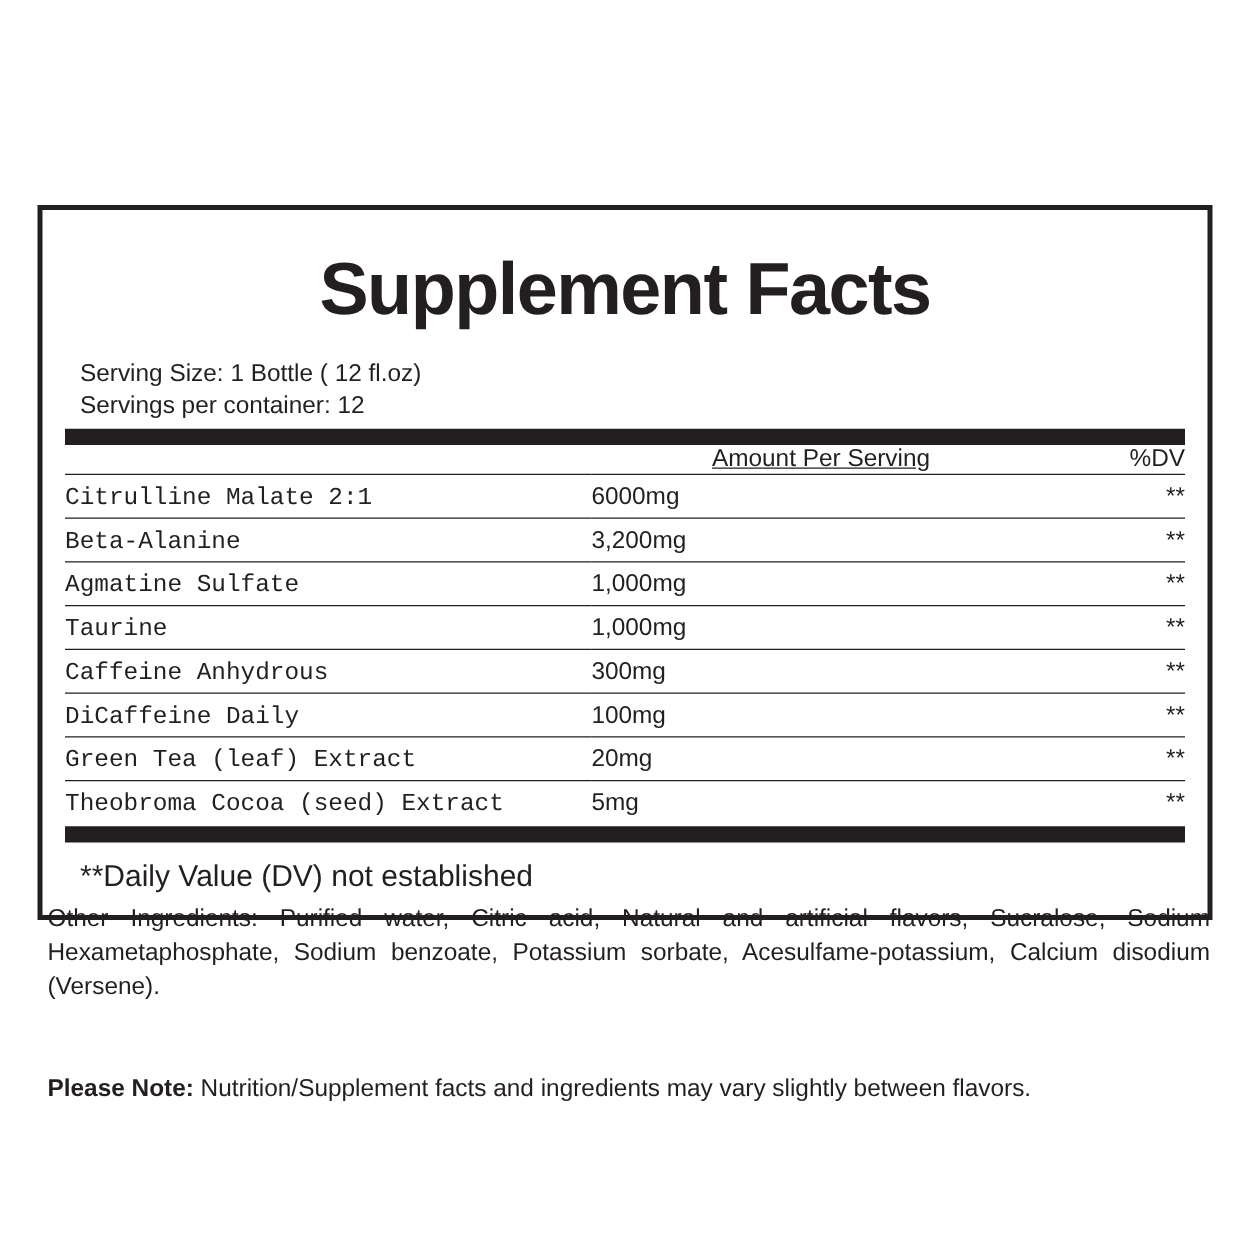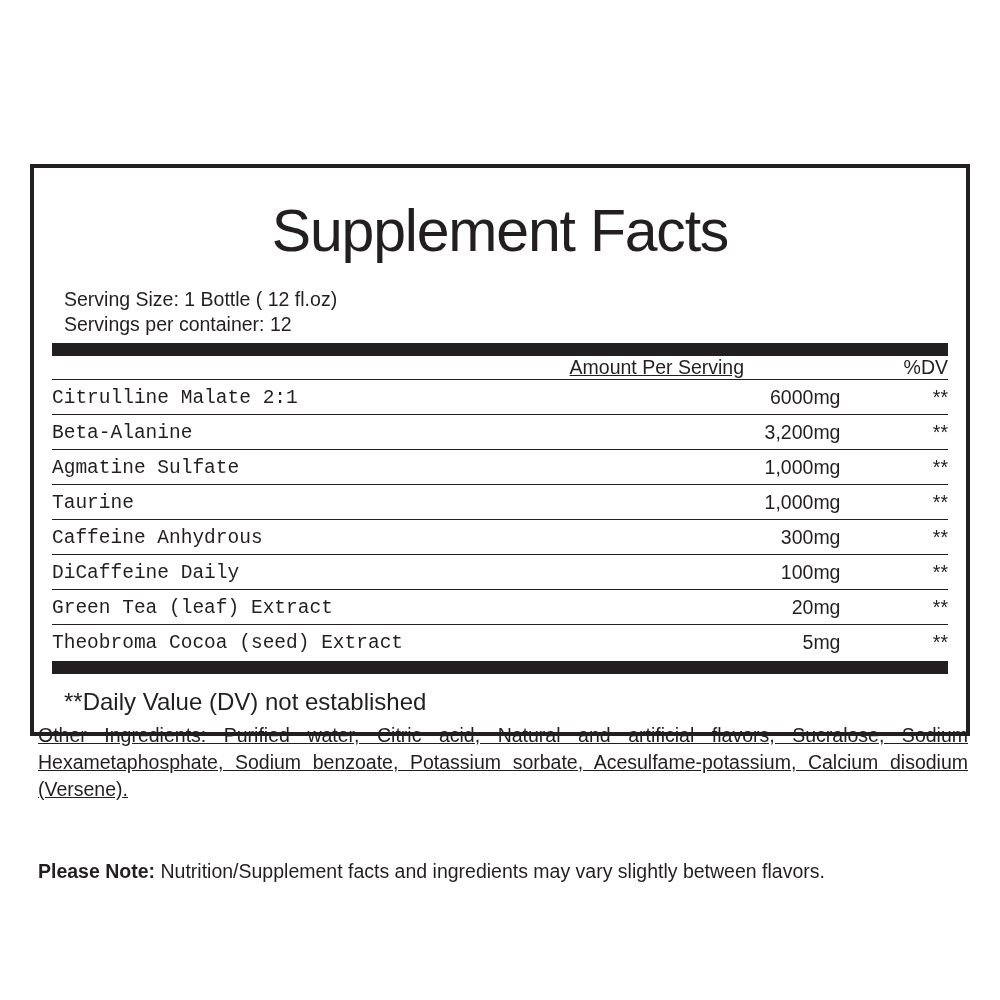--- a/index.html
+++ b/index.html
@@ -33,21 +33,21 @@
     box-sizing: border-box;
     border: 4px solid #231f20;
     background: #ffffff;
     padding: 18px 18px 14px 18px;
   }
 
   .sf-title {
     text-align: center;
     font-size: 59px;
     line-height: 1.0;
-    font-weight: 400;
+    font-weight: 700;
     letter-spacing: -1.2px;
     margin: 16px 0 26px 0;
     color: #231f20;
   }
 
   .sf-serving-line {
     font-size: 19.5px;
     line-height: 25px;
     color: #231f20;
     padding-left: 12px;
@@ -94,40 +94,39 @@
     width: 12%;
     padding-right: 6px;
   }
 
   .sf-table tbody tr td {
     border-top: 1.4px solid #231f20;
     padding: 6px 0 5px 0;
     height: 22px;
   }
   .td-name { padding-left: 12px; font-family: Liberation Mono, monospace; }
-  .td-amount { text-align: right; }
+  .td-amount { text-align: left; }
   .td-dv { text-align: right; padding-right: 6px; }
 
   .sf-footnote {
     font-size: 24px;
     padding: 14px 0 2px 12px;
     color: #231f20;
   }
 
   
   .other-ingredients {
     position: absolute;
     left: 38px;
     top: 722px;
     width: 930px;
     font-size: 19.5px;
     line-height: 27px;
     text-align: justify;
     color: #231f20;
-    text-decoration: underline;
   }
 
   .please-note {
     position: absolute;
     left: 38px;
     top: 858px;
     width: 930px;
     font-size: 19.5px;
     line-height: 27px;
     color: #231f20;

